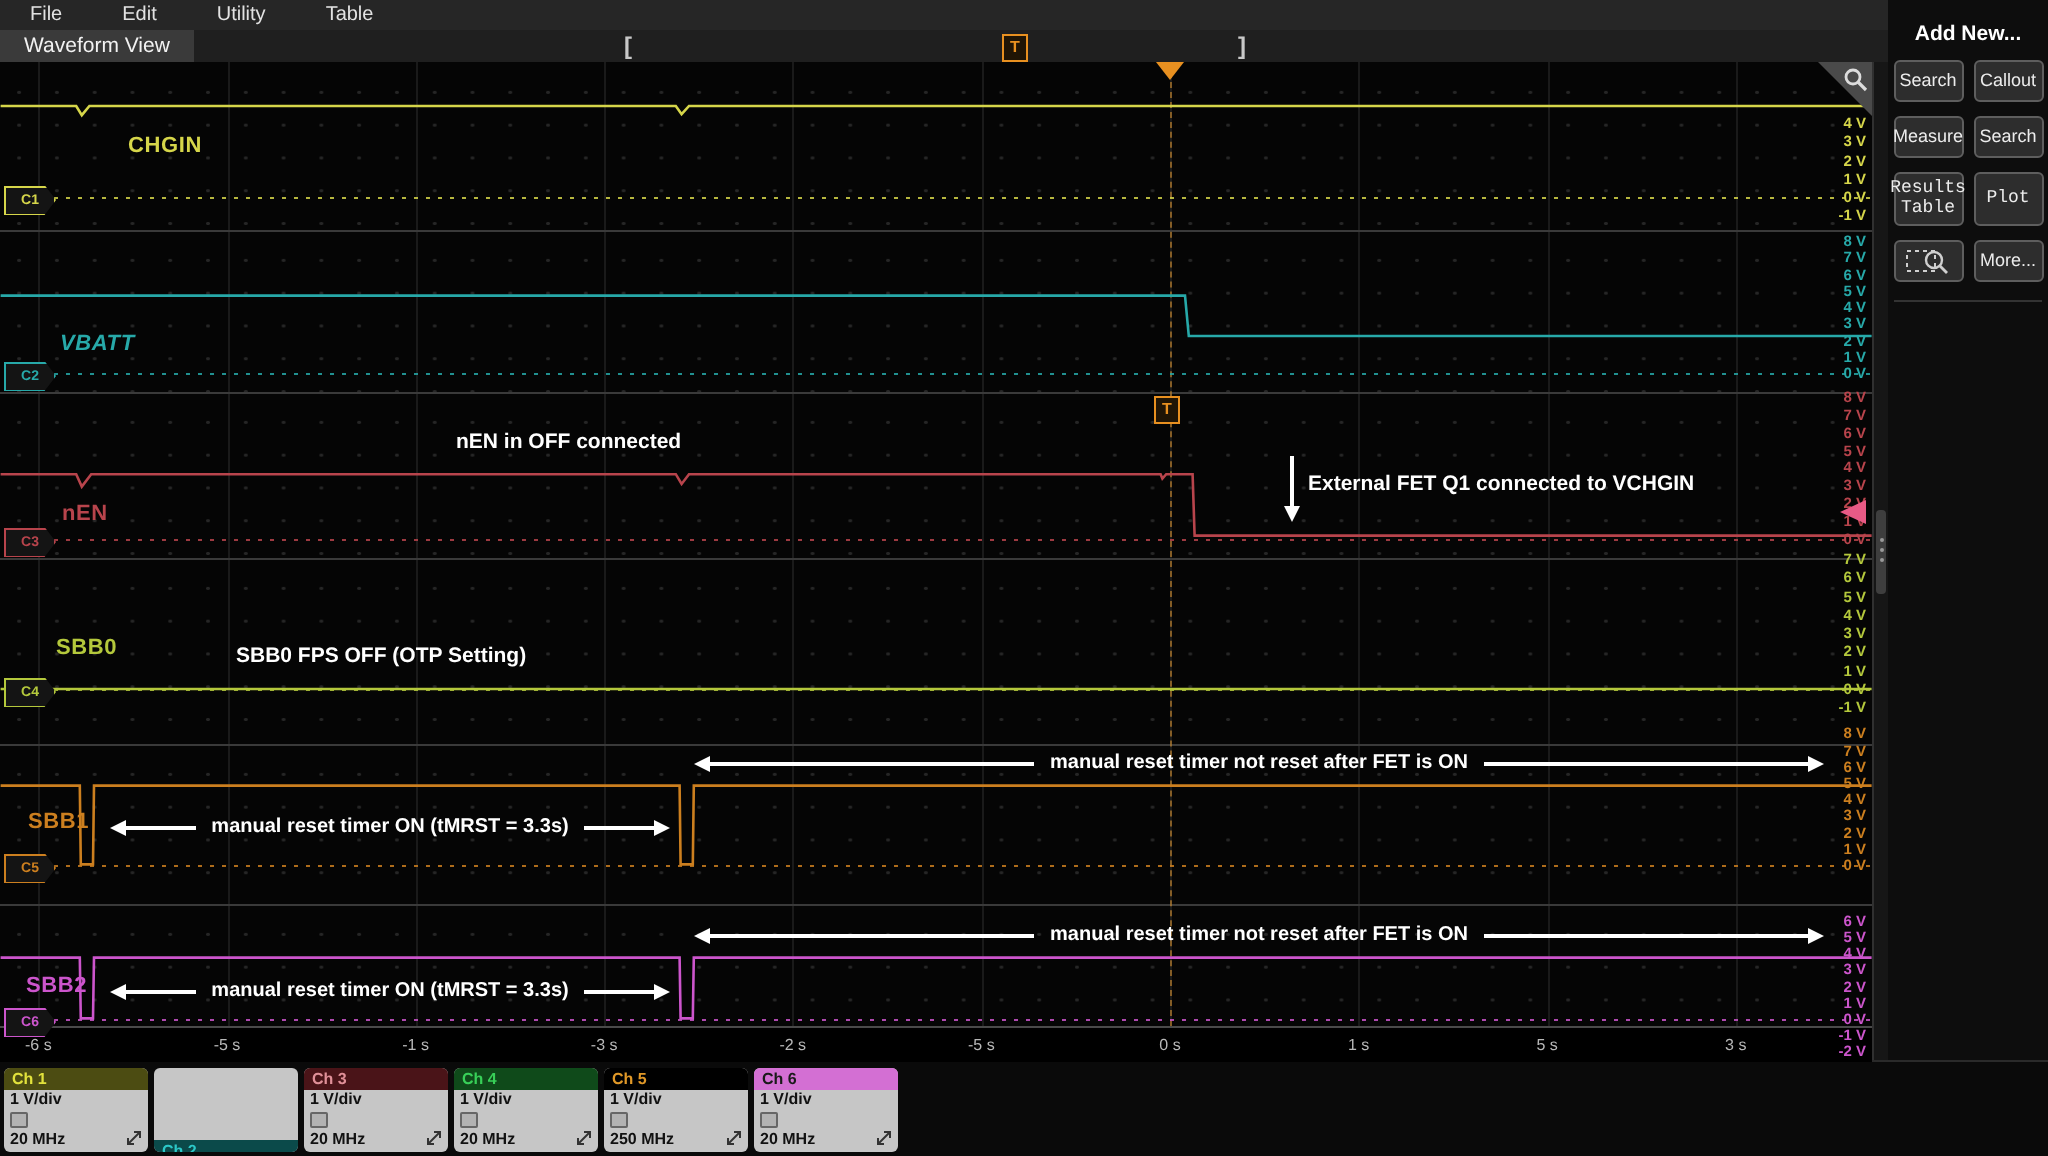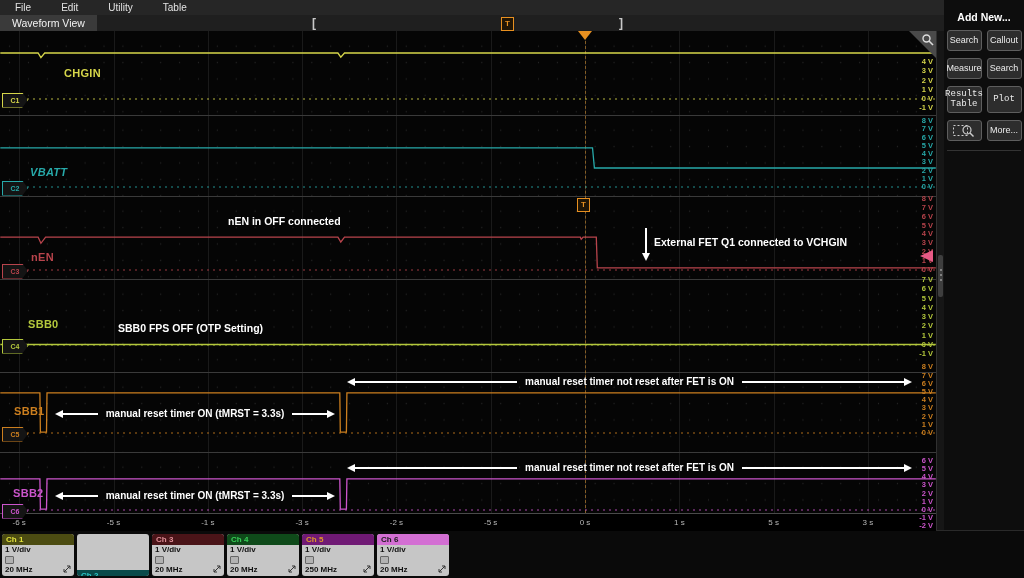--- a/index.html
+++ b/index.html
@@ -349,21 +349,21 @@
         <div class="bwrow">
           <span>20 MHz</span>
           <span><svg width="8" height="8" viewBox="0 0 8 8">
               <path d="M1 7 L7 1" stroke="#333" stroke-width="1"></path>
               <path d="M1 4 V7 H4 M4 1 H7 V4" fill="none" stroke="#333" stroke-width="1"></path>
             </svg></span>
         </div>
       </div>
     </div>
     <div class="chb" style="left: 302px;">
-      <div class="hd" style="background: #701a75; color: rgb(224, 152, 40);">Ch 5</div>
+      <div class="hd" style="background: #000000; color: rgb(224, 152, 40);">Ch 5</div>
       <div class="bd">
         <div class="">1 V/div</div>
         <div class="probe"></div>
         <div class="bwrow">
           <span>250 MHz</span>
           <span><svg width="8" height="8" viewBox="0 0 8 8">
               <path d="M1 7 L7 1" stroke="#333" stroke-width="1"></path>
               <path d="M1 4 V7 H4 M4 1 H7 V4" fill="none" stroke="#333" stroke-width="1"></path>
             </svg></span>
         </div>

